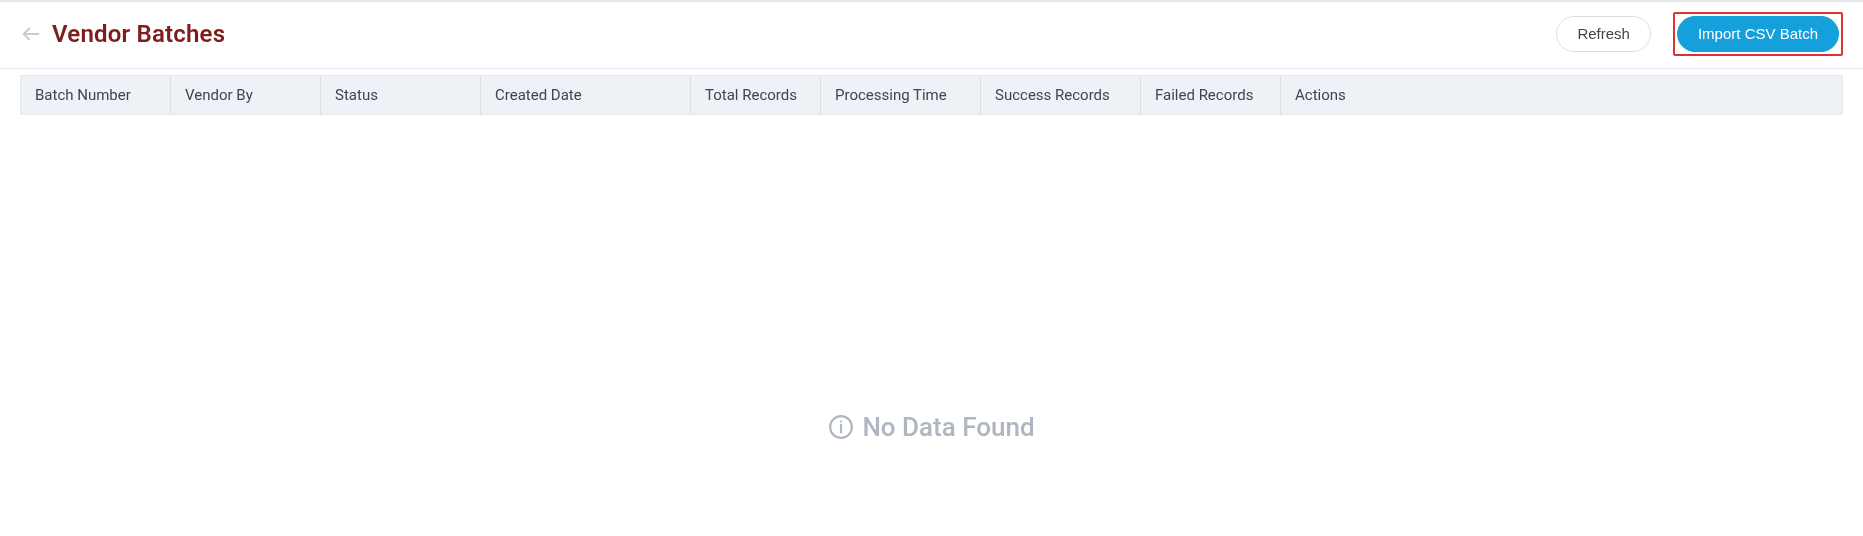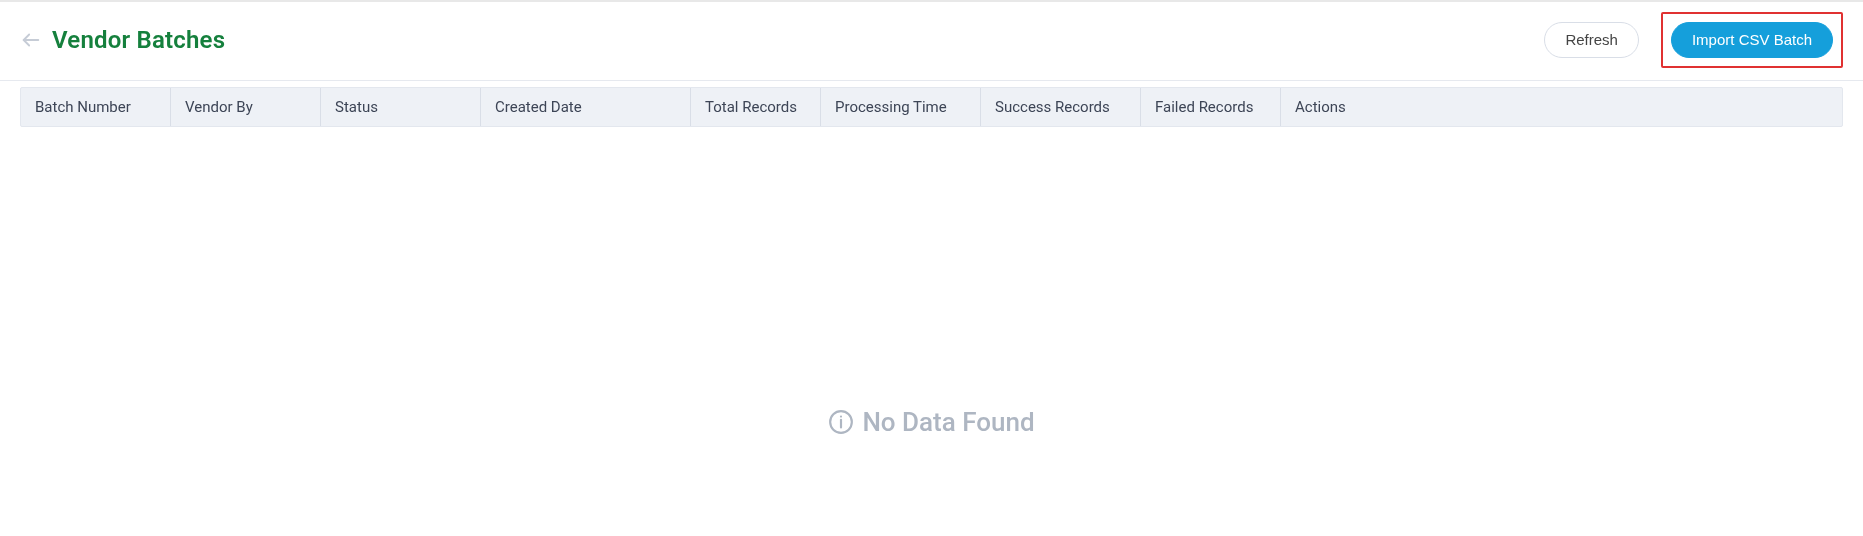--- a/index.html
+++ b/index.html
@@ -27,21 +27,21 @@
       width: 22px;
       height: 22px;
       display: inline-flex;
       align-items: center;
       justify-content: center;
       color: #c6ccd6;
       cursor: pointer;
     }
     .back-icon svg { display: block; }
     .page-title {
-      color: #15803d;
+      color: #7f1d1d;
       font-size: 24px;
       font-weight: 600;
       letter-spacing: 0.2px;
     }
     .header-right {
       display: flex;
       align-items: center;
       gap: 22px;
     }
     .btn {
@@ -59,21 +59,21 @@
       color: #444;
       border: 1px solid #d9dee7;
     }
     .btn-primary {
       background: #159fdb;
       color: #fff;
       border: 1px solid #159fdb;
     }
     .highlight-box {
       border: 2px solid #e03131;
-      padding: 8px;
+      padding: 2px;
       border-radius: 2px;
       display: inline-flex;
       justify-content: center;
     }
     .table-wrap {
       padding: 0 20px;
       margin-top: 6px;
     }
     .thead {
       display: flex;
@@ -104,20 +104,21 @@
     .col-actions    { flex: 1; }
     .empty-state {
       display: flex;
       align-items: center;
       justify-content: center;
       gap: 8px;
       color: #aeb6c2;
       font-size: 26px;
       font-weight: 500;
       padding: 280px 0 60px 0;
+      margin-top: 17px;
     }
     .info-icon {
       width: 26px;
       height: 26px;
       display: inline-flex;
       align-items: center;
       justify-content: center;
       color: #aeb6c2;
     }
     .info-icon svg { display:block; }

